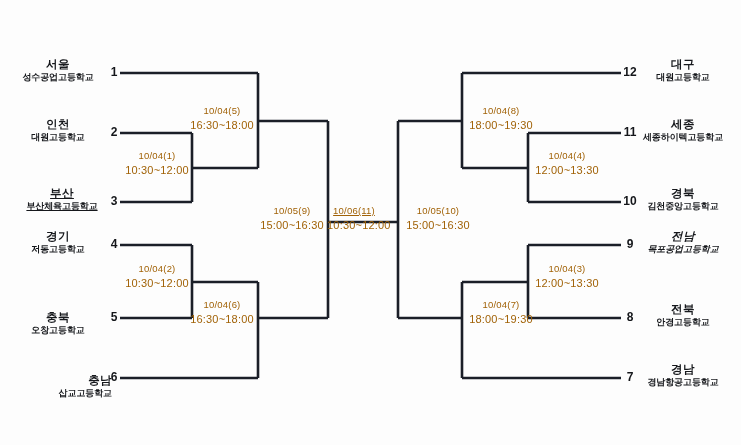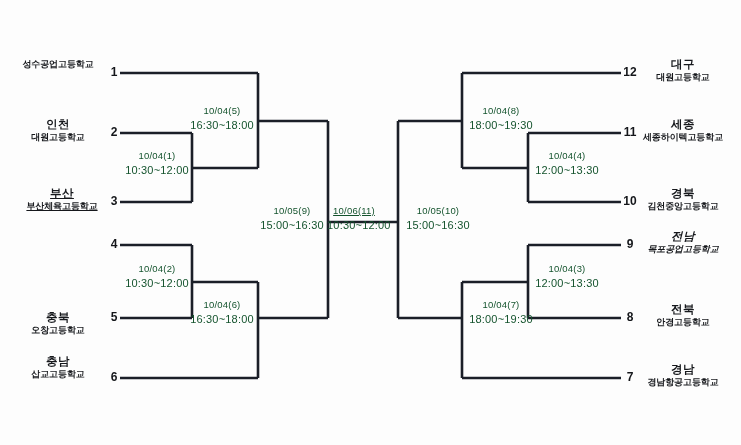--- a/index.html
+++ b/index.html
@@ -50,21 +50,21 @@
     font-size:12px;
     font-weight:bold;
     color:#14161a;
     width:16px;
     text-align:center;
   }
   
   .match{
     position:absolute;
     text-align:center;
-    color:#14532d;
+    color:#a16207;
     line-height:1.45;
     white-space:nowrap;
   }
   .match .mcode{
     display:block;
     font-size:9.5px;
     letter-spacing:.2px;
   }
   .match .mtime{
     display:block;
@@ -141,35 +141,40 @@
 
       <path d="M462,282 L462,378"></path>
 
       <path d="M462,318 L398,318"></path>
 
       <path d="M398,121 L398,318"></path>
     </g>
   </svg>
 
   <div class="team left" style="left:4px; top:58px;">
+    <span class="region">서울</span>
     <span class="school">성수공업고등학교</span>
   </div>
   <div class="team left" style="left:4px; top:118px;">
     <span class="region">인천</span>
     <span class="school">대원고등학교</span>
   </div>
   <div class="team left" style="left:8px; top:187px;text-decoration:underline;">
     <span class="region">부산</span>
     <span class="school">부산체육고등학교</span>
   </div>
+  <div class="team left" style="left:4px; top:230px;">
+    <span class="region">경기</span>
+    <span class="school">저동고등학교</span>
+  </div>
   <div class="team left" style="left:4px; top:303px;margin-top:8px;">
     <span class="region">충북</span>
     <span class="school">오창고등학교</span>
   </div>
-  <div class="team left" style="left:4px; top:355px;">
+  <div class="team left" style="left:4px; top:374px;text-align:right;">
     <span class="region">충남</span>
     <span class="school">삽교고등학교</span>
   </div>
 
   <div class="seed" style="left:106px; top:65px;">1</div>
   <div class="seed" style="left:106px; top:125px;">2</div>
   <div class="seed" style="left:106px; top:194px;">3</div>
   <div class="seed" style="left:106px; top:237px;">4</div>
   <div class="seed" style="left:106px; top:310px;">5</div>
   <div class="seed" style="left:106px; top:370px;">6</div>

